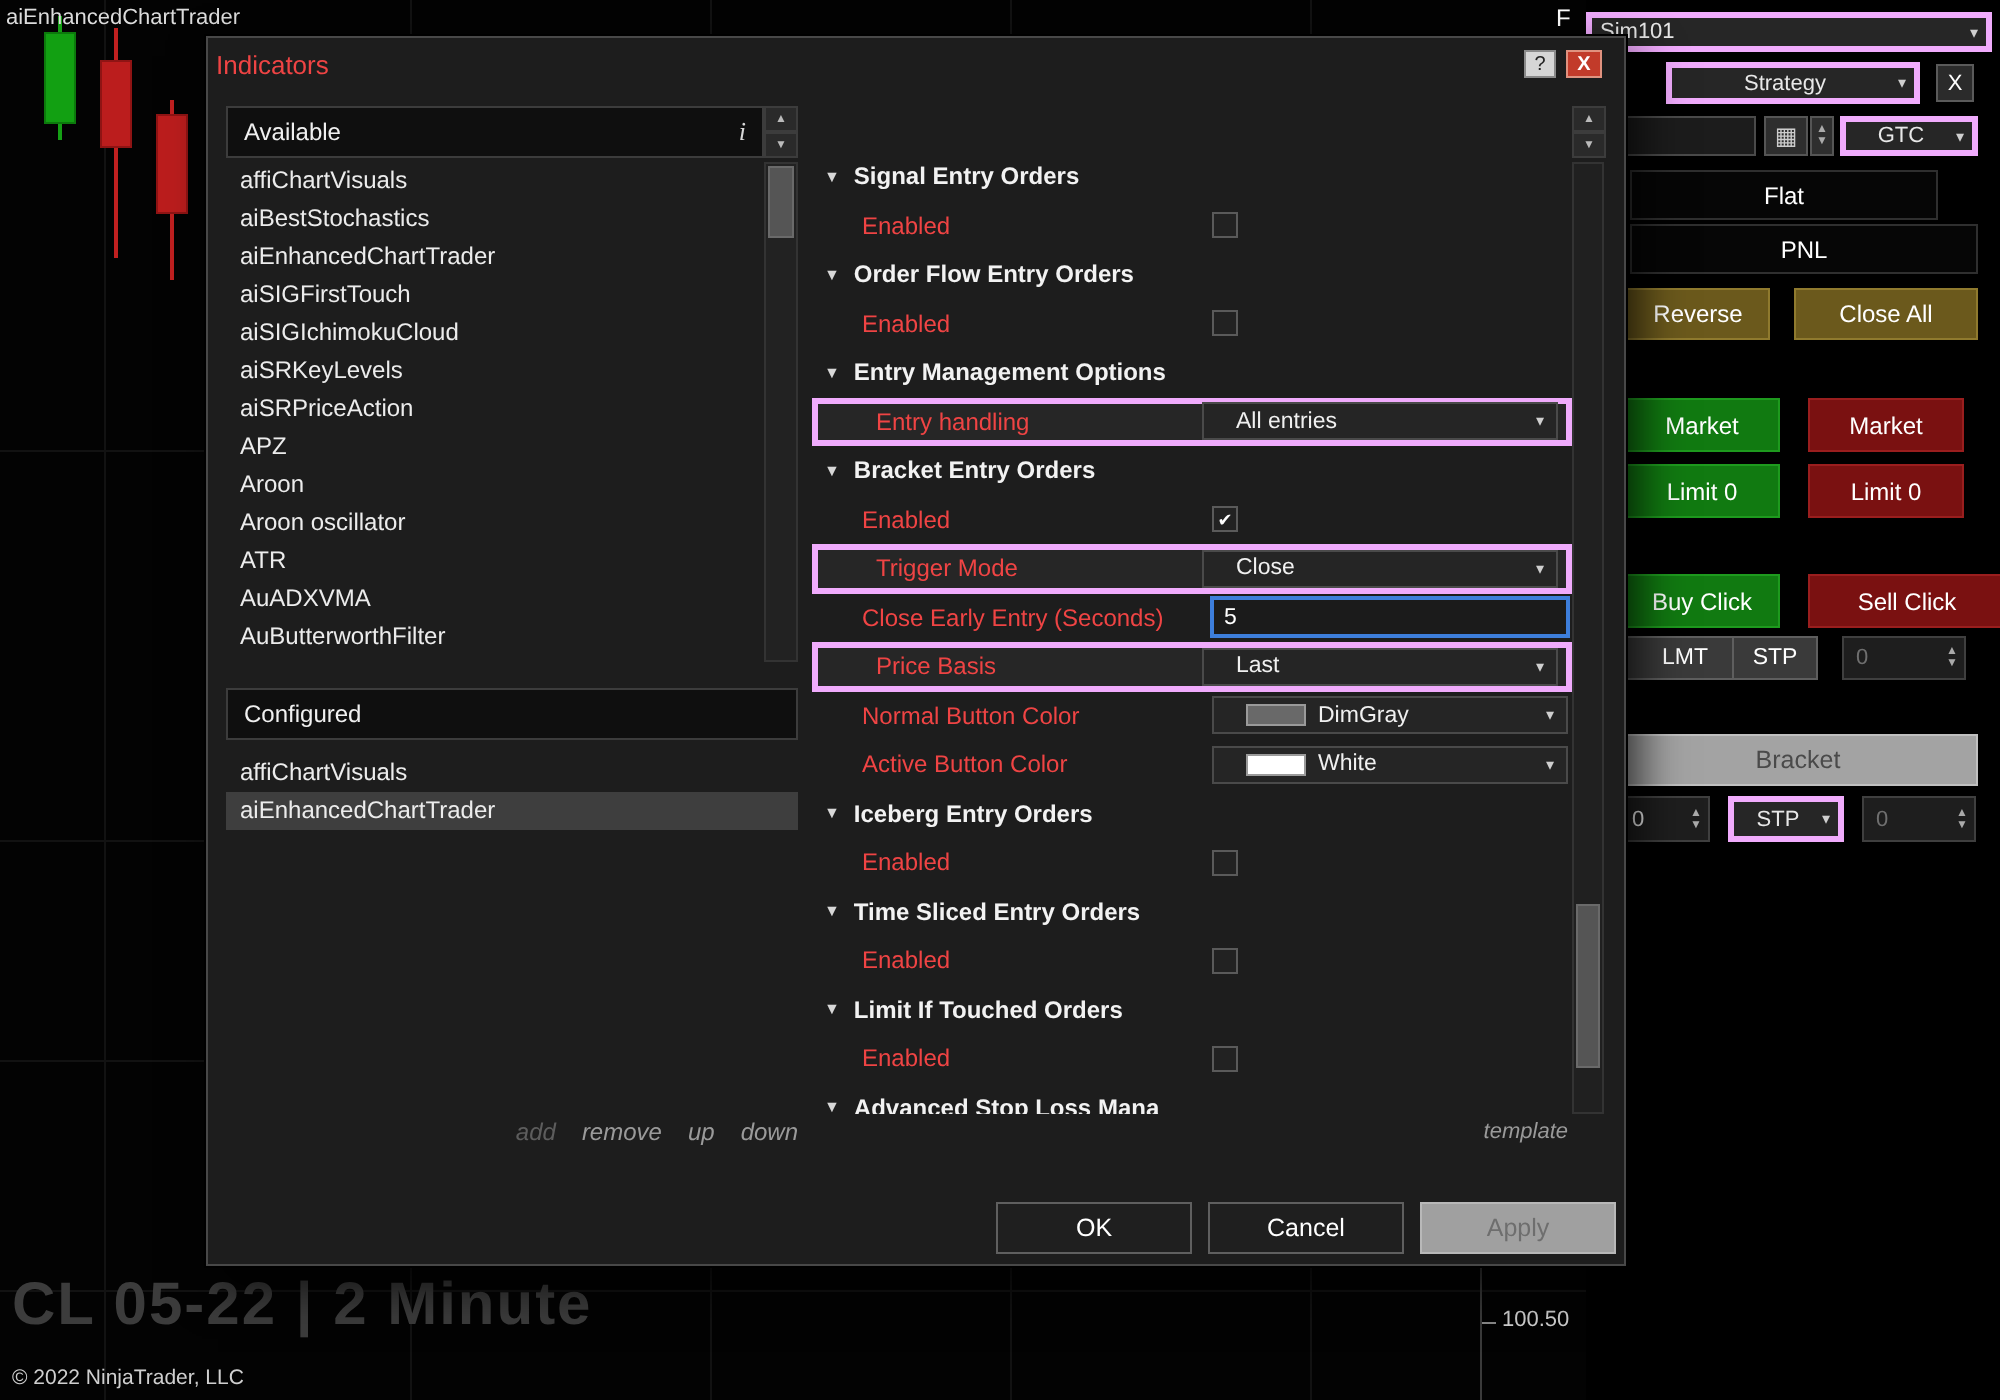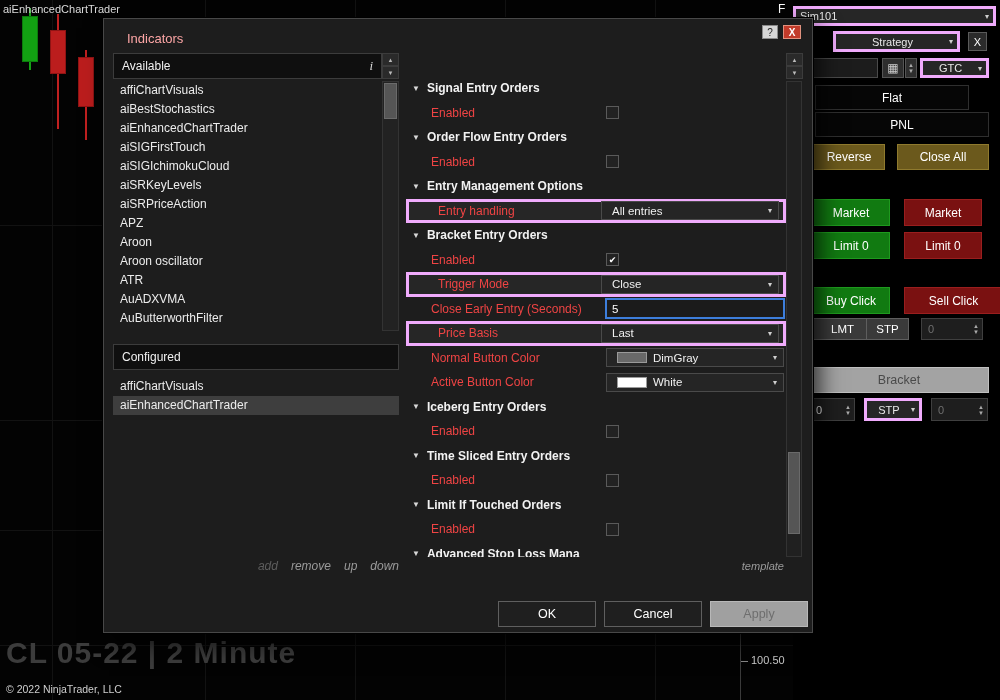--- a/index.html
+++ b/index.html
@@ -56,21 +56,21 @@
   #lmt{position:absolute;left:19px;top:318px;width:61px;height:22px}
   #stp{position:absolute;left:73px;top:318px;width:43px;height:22px}
   #stop-spin{position:absolute;left:128px;top:318px;width:62px;height:22px}
   #bracket{position:absolute;left:16px;top:367px;width:180px;height:26px;background:#a3a3a3;border:1px solid #c0c0c0;color:#4a4a4a;font-size:12.5px}
   #qty-spin{position:absolute;left:16px;top:398px;width:46px;height:23px}
   #otype{position:absolute;left:71px;top:398px;width:58px;height:23px}
   #qty2-spin{position:absolute;left:138px;top:398px;width:57px;height:23px}
 
   
   #dialog{position:absolute;left:103px;top:18px;width:710px;height:615px;background:#1d1d1d;border:1px solid #484848;box-shadow:0 0 0 1px #000,6px 10px 22px rgba(0,0,0,.75);z-index:5}
-  #dlg-title{position:absolute;left:0;top:0;right:0;height:27px;display:flex;align-items:flex-end;padding-left:23px;font-size:13px;color:#fca5a5}
+  #dlg-title{position:absolute;left:0;top:0;right:0;height:27px;display:flex;align-items:center;padding-left:4px;font-size:13px;color:#ef4444}
   #help-btn{position:absolute;right:34px;top:6px;width:16px;height:14px;background:#d6d6d6;border:1px solid #8a8a8a;color:#222;font-size:10px;display:flex;align-items:center;justify-content:center}
   #close-btn{position:absolute;right:11px;top:6px;width:18px;height:14px;background:#c23b2a;border:1px solid #e0927f;color:#fff;font-size:10px;font-weight:bold;display:flex;align-items:center;justify-content:center}
   .hdrbar{position:absolute;background:#0f0f0f;border:1px solid #3c3c3c;display:flex;align-items:center;padding:0 8px;font-size:12px;color:#f0f0f0;height:26px}
   #avail-hdr{left:9px;top:34px;width:269px}
   #avail-hdr .info{margin-left:auto;font-family:"Liberation Serif",serif;font-style:italic;font-size:13px;color:#d8d8d8}
   .arrcol{position:absolute;width:17px;height:26px;display:flex;flex-direction:column}
   .arrbox{flex:1;display:flex;align-items:center;justify-content:center;font-size:6px;color:#bbb;background:#2a2a2a;border:1px solid #3c3c3c}
   #avail-arrows{left:278px;top:34px}
   #props-arrows{left:682px;top:34px}
   #avail-list{position:absolute;left:9px;top:62px;width:269px;height:250px;overflow:hidden}
@@ -85,21 +85,21 @@
   #actions .action.dim{color:#5d5d5d}
   #props-hdr{left:302px;top:34px;width:380px}
   #props-view{position:absolute;left:302px;top:62px;width:380px;height:476px;overflow:hidden}
   #props-grid{margin-top:-5px}
   .prop-row{height:24.5px;display:flex;align-items:center}
   .prop-label{width:200px;padding-left:25px;font-size:12px;color:#ef4444;white-space:nowrap;overflow:hidden}
   .prop-row.group .prop-label{padding-left:6px;color:#f2f2f2;font-weight:bold;display:flex;align-items:center;gap:7px}
   .tri{font-size:8px;color:#d8d8d8}
   .prop-value{width:180px;display:flex;align-items:center}
   .cb{width:13px;height:13px;background:#222;border:1px solid #5a5a5a;display:flex;align-items:center;justify-content:center;font-size:9px;color:#fff}
-  .pcombo{width:178px;height:19px;background:#252525;border:1px solid #4a4a4a;display:flex;align-items:center;padding-left:10px;font-size:11.5px;color:#f0f0f0}
+  .pcombo{width:178px;height:19px;background:#252525;border:1px solid #4a4a4a;display:flex;align-items:center;padding-left:16px;font-size:11.5px;color:#f0f0f0}
   .pcombo .cv{flex:1;white-space:nowrap;overflow:hidden}
   .pcombo .chev{width:16px;text-align:center;margin-left:0}
   .pinput{width:178px;height:19px;background:#1b1b1b;border:1px solid #3d7edb;box-shadow:0 0 0 1px #3d7edb;padding-left:5px;font-size:11.5px;color:#fff;display:flex;align-items:center}
   .swatch{width:30px;height:11px;border:1px solid #9a9a9a;margin-right:6px;flex:none}
   #props-scroll{position:absolute;left:682px;top:62px;width:16px;height:476px;background:#202020;border:1px solid #333}
   #props-thumb{position:absolute;left:1px;top:370px;width:12px;height:82px;background:#555;border:1px solid #6a6a6a}
   #template-link{position:absolute;left:302px;top:541px;width:378px;text-align:right;font-size:11px;font-style:italic;color:#9a9a9a}
   .dlgbtn{position:absolute;width:98px;height:26px;background:#1f1f1f;border:1px solid #5f5f5f;color:#fff;font-size:12.5px;display:flex;align-items:center;justify-content:center}
   #ok-btn{left:394px;top:582px}
   #cancel-btn{left:500px;top:582px}

